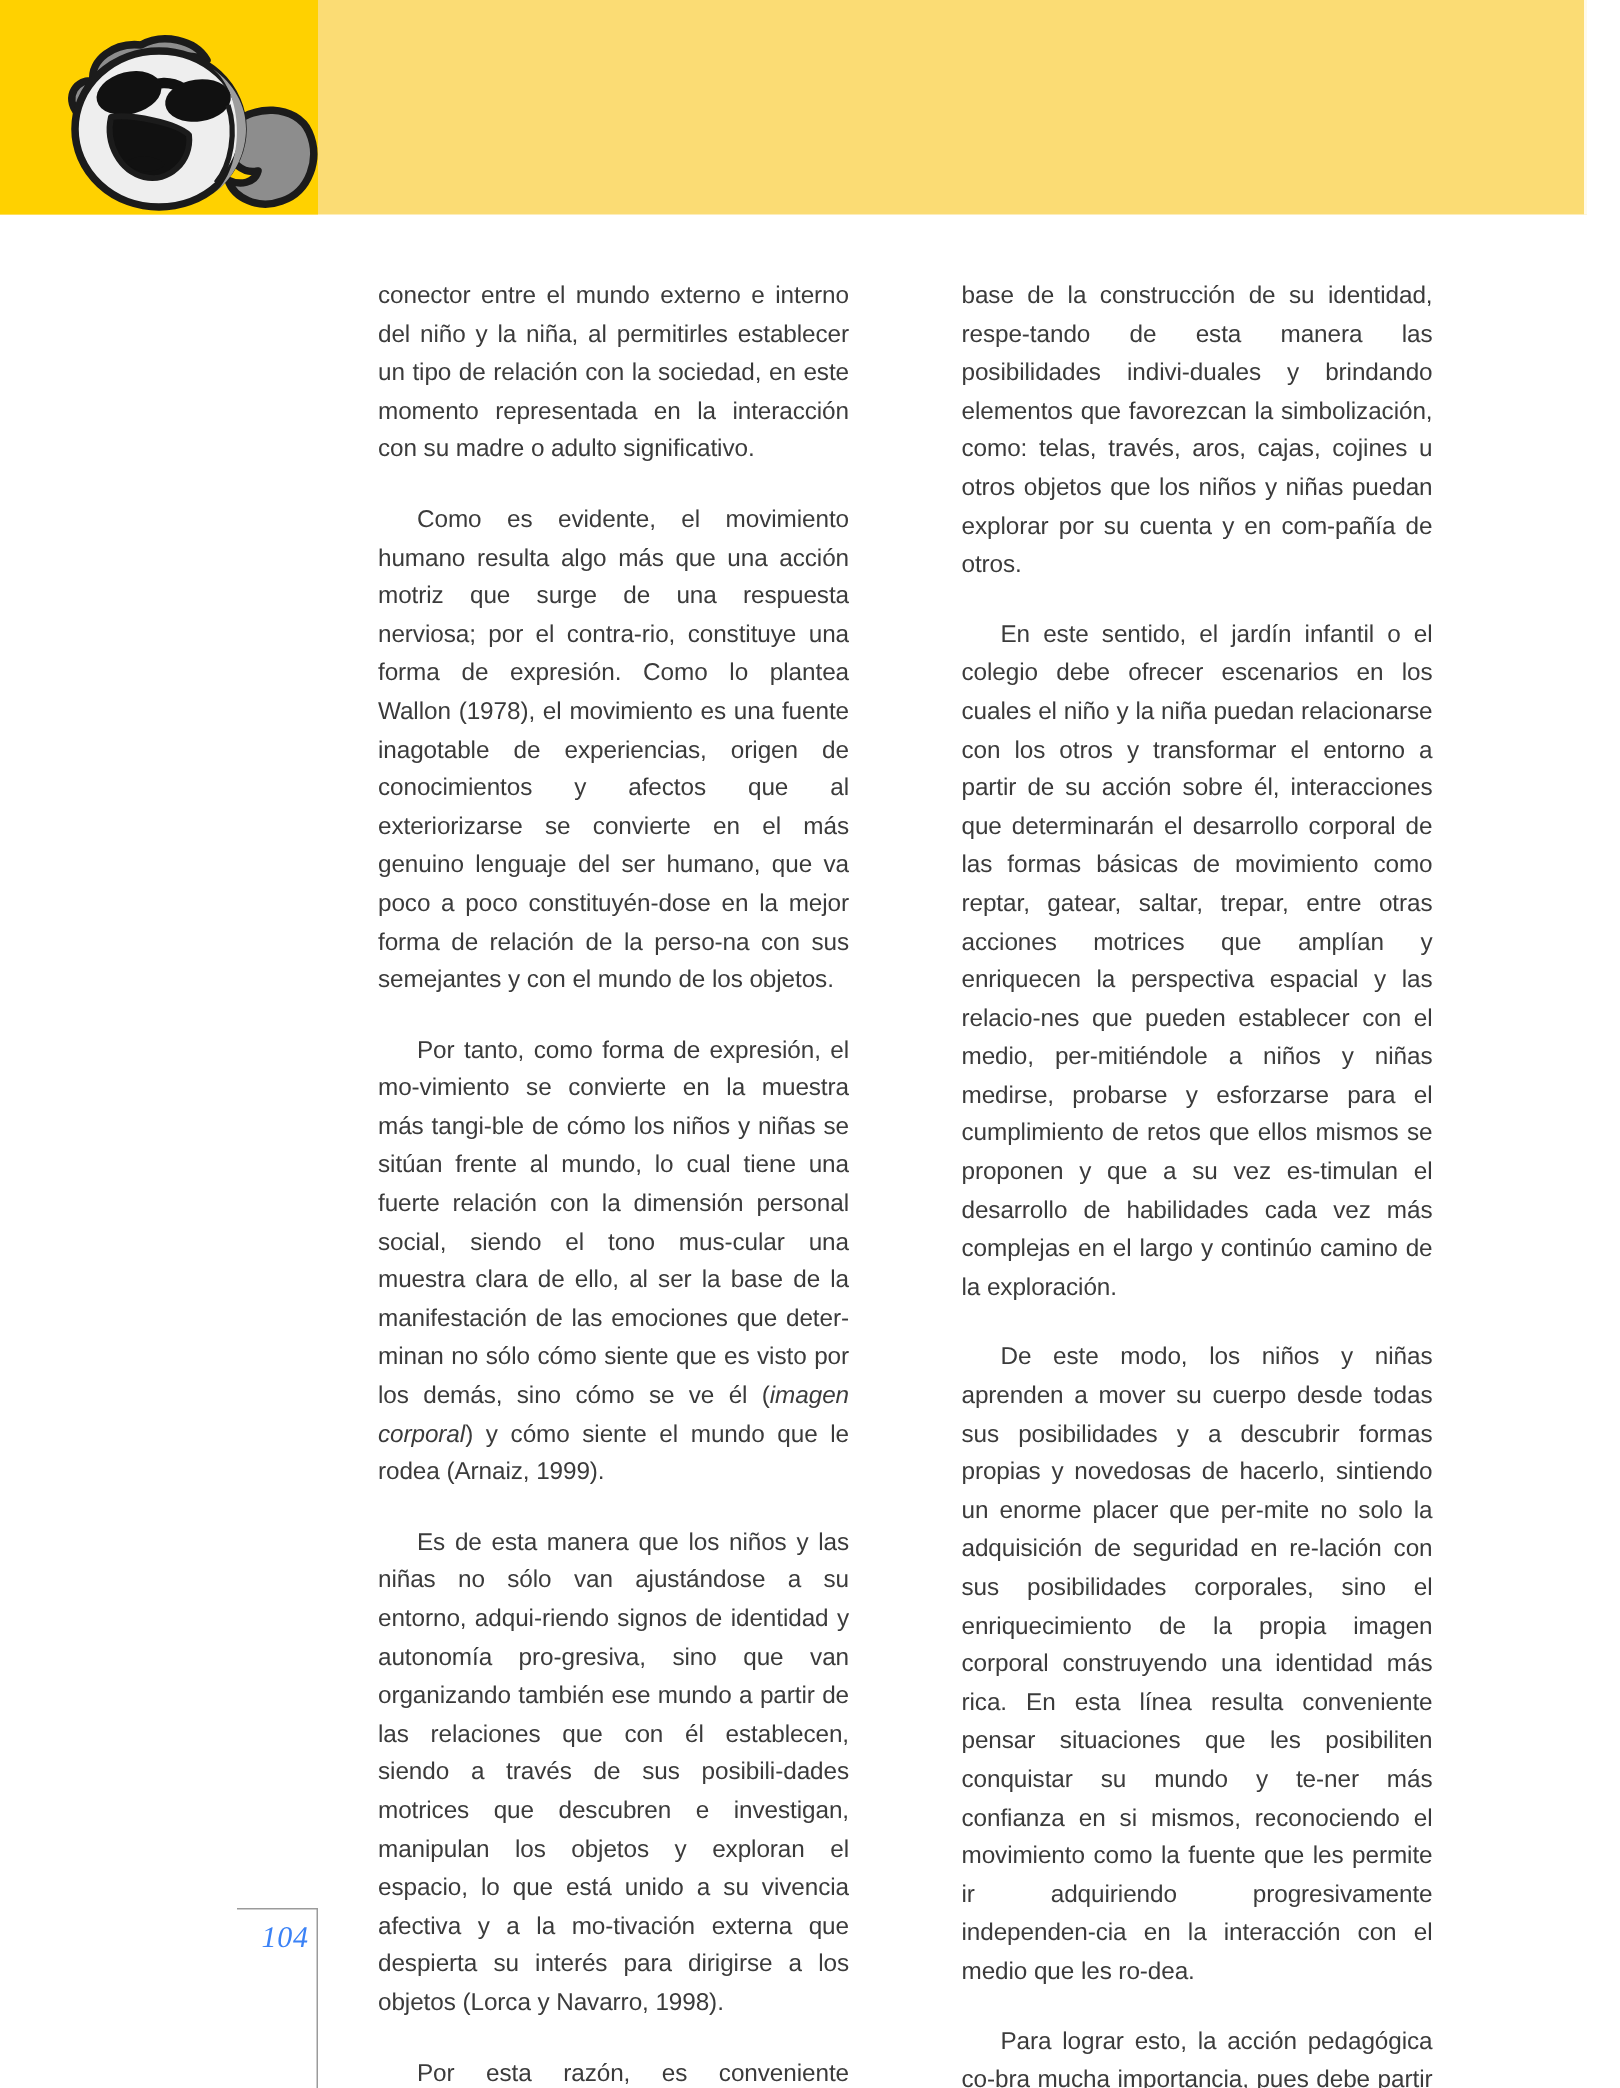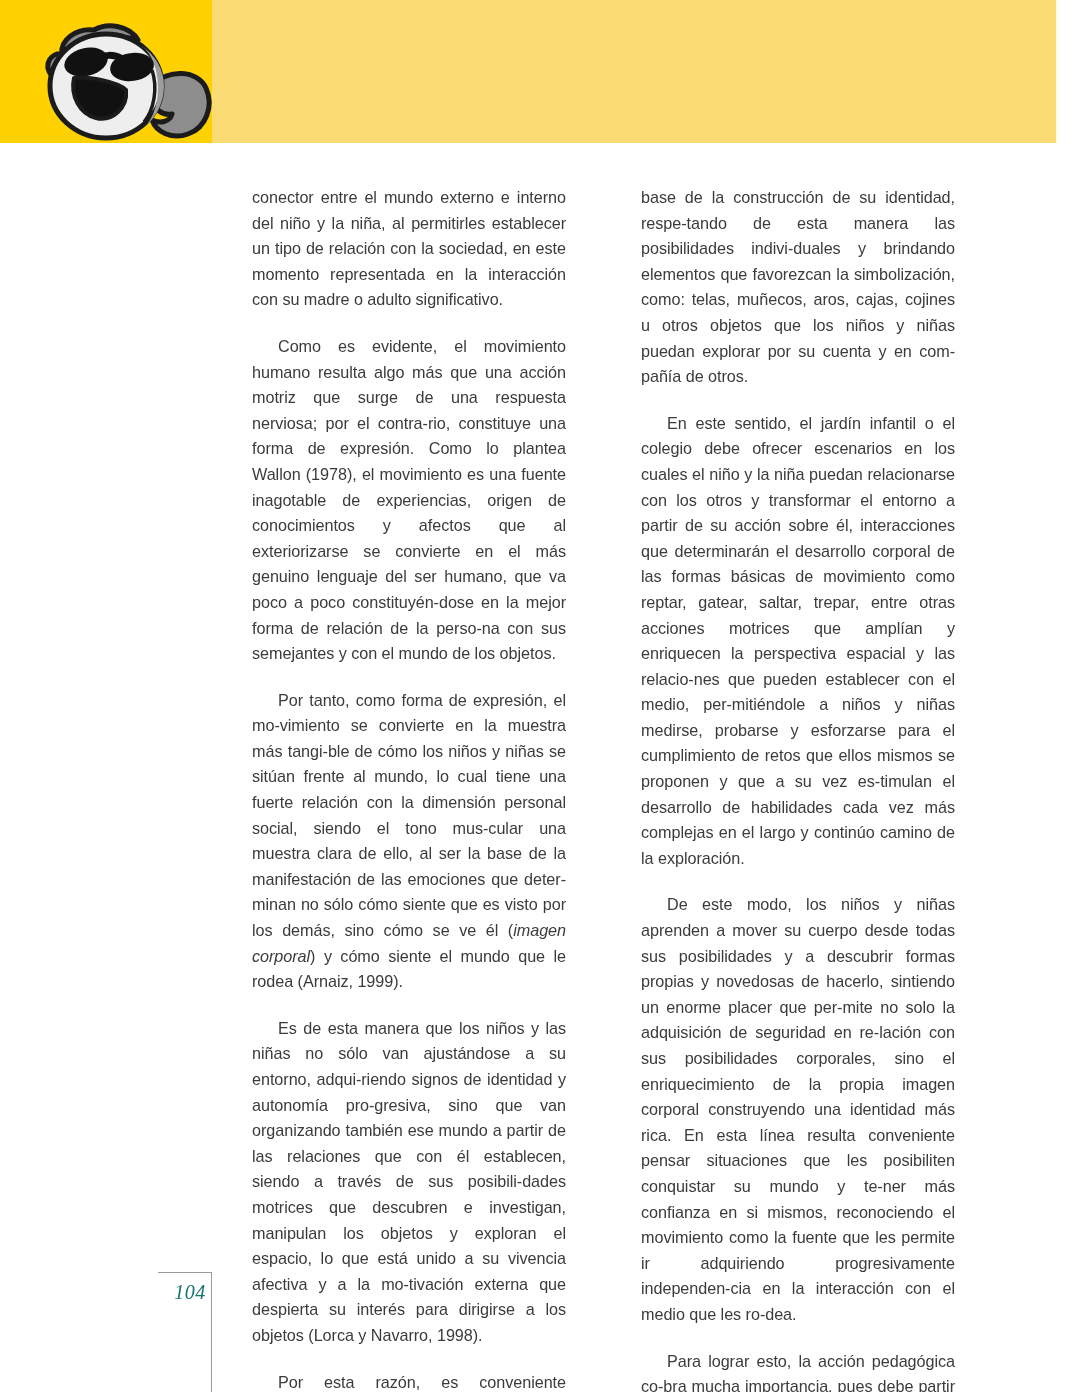--- a/index.html
+++ b/index.html
@@ -112,21 +112,21 @@
     background: #9b9b9b;
   }
   .folio-number {
     position: absolute;
     left: 168px;
     top: 1281px;
     width: 44px;
     text-align: center;
     font-style: italic;
     font-size: 20px;
-    color: #0f766e;
+    color: #3b82f6;
     font-family: "Liberation Serif", serif;
     letter-spacing: .5px;
   }
 </style>
 </head>
 <body>
 
 <div class="header-band">
   <div class="header-accent-block"></div>
   <div class="header-hairline"></div>
@@ -165,21 +165,21 @@
 
     <div class="col">
       <p>conector entre el mundo externo e interno del niño y la niña, al permitirles establecer un tipo de relación con la sociedad, en este momento representada en la interacción con su madre o adulto significativo.</p>
       <p class="indent">Como es evidente, el movimiento humano resulta algo más que una acción motriz que surge de una respuesta nerviosa; por el contra-rio, constituye una forma de expresión. Como lo plantea Wallon (1978), el movimiento es una fuente inagotable de experiencias, origen de conocimientos y afectos que al exteriorizarse se convierte en el más genuino lenguaje del ser humano, que va poco a poco constituyén-dose en la mejor forma de relación de la perso-na con sus semejantes y con el mundo de los objetos.</p>
       <p class="indent"><span>Por tanto, como forma de expresión, el mo-vimiento se convierte en la muestra más tangi-ble de cómo los niños y niñas se sitúan frente al mundo, lo cual tiene una fuerte relación con la dimensión personal social, siendo el tono mus-cular una muestra clara de ello, al ser la base de la manifestación de las emociones que deter-minan no sólo cómo siente que es visto por los demás, sino cómo se ve él (</span><i class="bi">imagen corporal</i><span>) y cómo siente el mundo que le rodea (Arnaiz, 1999).</span></p>
       <p class="indent">Es de esta manera que los niños y las niñas no sólo van ajustándose a su entorno, adqui-riendo signos de identidad y autonomía pro-gresiva, sino que van organizando también ese mundo a partir de las relaciones que con él establecen, siendo a través de sus posibili-dades motrices que descubren e investigan, manipulan los objetos y exploran el espacio, lo que está unido a su vivencia afectiva y a la mo-tivación externa que despierta su interés para dirigirse a los objetos (Lorca y Navarro, 1998).</p>
       <p class="indent">Por esta razón, es conveniente proporcionar experiencias de goce hacia el movimiento ex-presivo y exploratorio, permitiendo a los niños y niñas en primer lugar ganar seguridad afecti-va, así como iniciativa y confianza en sí mismos,</p>
     </div>
 
     <div class="col">
-      <p>base de la construcción de su identidad, respe-tando de esta manera las posibilidades indivi-duales y brindando elementos que favorezcan la simbolización, como: telas, muñecos, aros, cajas, cojines u otros objetos que los niños y niñas puedan explorar por su cuenta y en com-pañía de otros.</p>
+      <p>base de la construcción de su identidad, respe-tando de esta manera las posibilidades indivi-duales y brindando elementos que favorezcan la simbolización, como: telas, través, aros, cajas, cojines u otros objetos que los niños y niñas puedan explorar por su cuenta y en com-pañía de otros.</p>
       <p class="indent">En este sentido, el jardín infantil o el colegio debe ofrecer escenarios en los cuales el  niño y la niña puedan relacionarse con los otros y transformar el entorno a partir de su acción sobre él, interacciones que determinarán el desarrollo corporal de las formas básicas de movimiento como reptar, gatear, saltar, trepar, entre otras acciones motrices que amplían y enriquecen la perspectiva espacial y las relacio-nes que pueden establecer con el medio, per-mitiéndole a niños y niñas medirse, probarse y esforzarse para el cumplimiento de retos que ellos mismos se proponen y que a su vez es-timulan el desarrollo de habilidades cada vez más complejas en el largo y continúo camino de la exploración.</p>
       <p class="indent">De este modo, los niños y niñas aprenden a mover su cuerpo desde todas sus posibilidades y a descubrir formas propias y novedosas de hacerlo, sintiendo un enorme placer que per-mite no solo la adquisición de seguridad en re-lación con sus posibilidades corporales, sino el enriquecimiento de la propia imagen corporal construyendo una identidad más rica. En esta línea resulta conveniente pensar situaciones que les posibiliten conquistar su mundo y te-ner más confianza en si mismos, reconociendo el movimiento como la fuente que les permite ir adquiriendo progresivamente independen-cia en la interacción con el medio que les ro-dea.</p>
       <p class="indent">Para lograr esto, la acción pedagógica co-bra mucha importancia, pues debe partir de propias siempre una capacidad de escucha, que supone una empatía corporal, a través de la voz, la mirada y las posturas. Esto como una manera de recibir al otro en medio de un</p>
     </div>
 
   </div>
 </div>
 
 <div class="folio-rule"></div>
 <div class="folio-vrule"></div>

